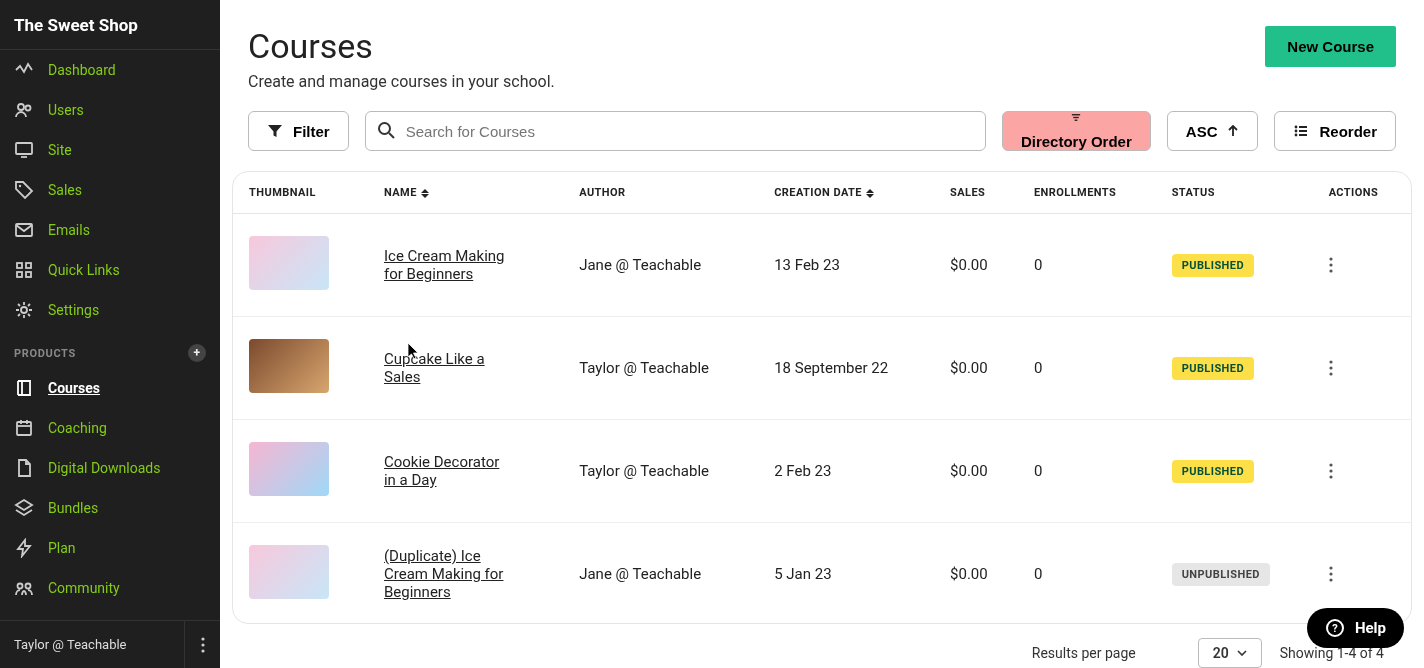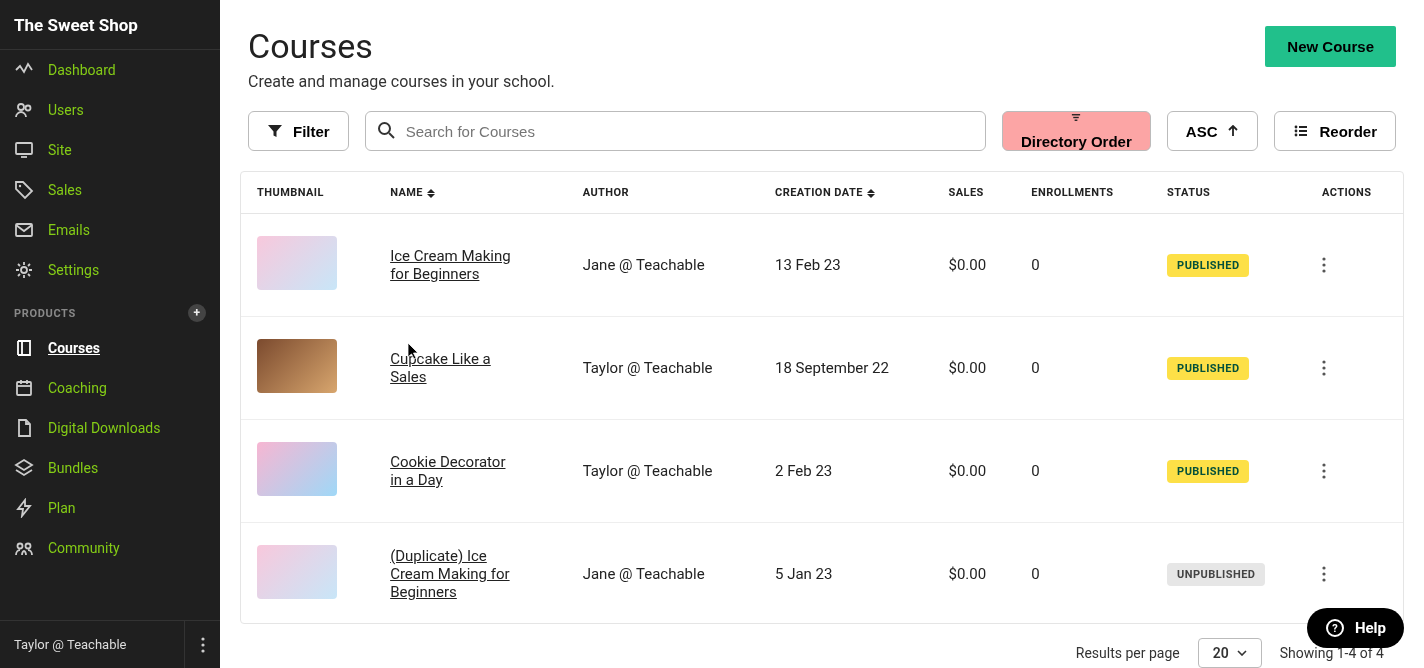--- a/index.html
+++ b/index.html
@@ -21,36 +21,36 @@
 .page-sub { font-size: 16px; color: #333; }
 .new-btn { background: #21c08b; color: #000; font-weight: 700; border: none; padding: 12px 22px; border-radius: 2px; cursor: pointer; font-size: 15px; }
 
 .toolbar { display: flex; gap: 16px; padding: 20px 28px 20px 28px; align-items: center; }
 .tbtn { border: 1px solid #bbb; border-radius: 6px; background: #fff; height: 40px; display: flex; align-items: center; gap: 10px; padding: 0 18px; font-weight: 700; font-size: 15px; cursor: pointer; }
 .tbtn.shaded { background: #fca5a5; flex-direction: column; }
 .search-wrap { flex: 1; position: relative; }
 .search-wrap input { width: 100%; height: 40px; border: 1px solid #bbb; border-radius: 6px; padding: 0 14px 0 40px; font-size: 15px; }
 .search-wrap .sicon { position: absolute; left: 12px; top: 10px; color: #555; }
 
-.table-wrap { margin: 0 20px; border: 1px solid #e5e5e5; border-radius: 4px; overflow: hidden; }
+.table-wrap { margin: 0 12px; border: 1px solid #e5e5e5; border-radius: 16px; overflow: hidden; }
 table { width: 100%; border-collapse: collapse; }
 thead th { text-align: left; font-size: 11px; font-weight: 700; letter-spacing: 0.04em; color: #222; padding: 14px 16px; text-transform: uppercase; border-bottom: 1px solid #e5e5e5; }
 tbody td { padding: 22px 16px; border-bottom: 1px solid #eee; vertical-align: middle; font-size: 15px; }
 tbody tr:last-child td { border-bottom: none; }
 .thumb { width: 80px; height: 54px; border-radius: 4px; background: linear-gradient(135deg,#f8c8dc,#c8e6f8); display: inline-block; }
 .thumb.t2 { background: linear-gradient(135deg,#7b4a2e,#d8a66e); }
 .thumb.t3 { background: linear-gradient(135deg,#f7b6d2,#9fd8f7); }
 .cname { color: #222; text-decoration: underline; cursor: pointer; display: inline-block; max-width: 130px; }
 .badge { display: inline-block; padding: 5px 10px; border-radius: 4px; font-size: 11px; font-weight: 700; letter-spacing: 0.04em; }
 .badge.pub { background: #fde047; color: #04503a; }
 .badge.unpub { background: #e6e6e6; color: #444; }
 .row-more { cursor: pointer; color: #555; text-align: center; }
 
 .pager { display: flex; align-items: center; justify-content: flex-end; gap: 18px; padding: 14px 40px 0 28px; font-size: 14px; color: #333; }
-.pager .sel { border: 1px solid #bbb; border-radius: 4px; padding: 6px 14px; font-weight: 600; display: flex; align-items: center; gap: 8px; cursor: pointer; }
+.pager .sel { border: 1px solid #bbb; border-radius: 4px; padding: 6px 14px; font-weight: 600; display: flex; align-items: center; gap: 8px; cursor: pointer; margin-left: 44px; }
 
 .help { position: fixed; right: 20px; bottom: 20px; background: #000; color: #fff; border-radius: 28px; padding: 10px 18px; display: flex; align-items: center; gap: 10px; font-weight: 700; cursor: pointer; font-size: 15px; }
 .cursor-img { position: fixed; left: 407px; top: 342px; font-size: 14px; pointer-events: none; }
 
 svg { display: block; }
 .sort-ic { display: inline-flex; flex-direction: column; margin-left: 4px; vertical-align: middle; line-height: 0; gap: 1px; }
 .sort-ic span { width: 0; height: 0; border-left: 4px solid transparent; border-right: 4px solid transparent; }
 .sort-ic .up { border-bottom: 4px solid #222; }
 .sort-ic .dn { border-top: 4px solid #222; }
 </style>
@@ -97,20 +97,31 @@
         <span>Sales</span>
       </div>
       <div class="nav-item">
         <span class="icon">
           <svg width="20" height="20" viewBox="0 0 20 20">
             <rect x="2" y="4" width="16" height="12" rx="1" stroke="#ccc" stroke-width="1.8" fill="none"></rect>
             <polyline points="2,5 10,11 18,5" stroke="#ccc" stroke-width="1.8" fill="none"></polyline>
           </svg>
         </span>
         <span>Emails</span>
+      </div>
+      <div class="nav-item">
+        <span class="icon">
+          <svg width="20" height="20" viewBox="0 0 20 20">
+            <rect x="3" y="3" width="5" height="5" stroke="#ccc" stroke-width="1.8" fill="none"></rect>
+            <rect x="12" y="3" width="5" height="5" stroke="#ccc" stroke-width="1.8" fill="none"></rect>
+            <rect x="3" y="12" width="5" height="5" stroke="#ccc" stroke-width="1.8" fill="none"></rect>
+            <rect x="12" y="12" width="5" height="5" stroke="#ccc" stroke-width="1.8" fill="none"></rect>
+          </svg>
+        </span>
+        <span>Quick Links</span>
       </div>
       <div class="nav-item">
         <span class="icon">
           <svg width="20" height="20" viewBox="0 0 20 20">
             <circle cx="10" cy="10" r="3" stroke="#ccc" stroke-width="1.8" fill="none"></circle>
             <path d="M10 2v3M10 15v3M2 10h3M15 10h3M4 4l2 2M14 14l2 2M16 4l-2 2M6 14l-2 2" stroke="#ccc" stroke-width="1.8" fill="none"></path>
           </svg>
         </span>
         <span>Settings</span>
       </div>

